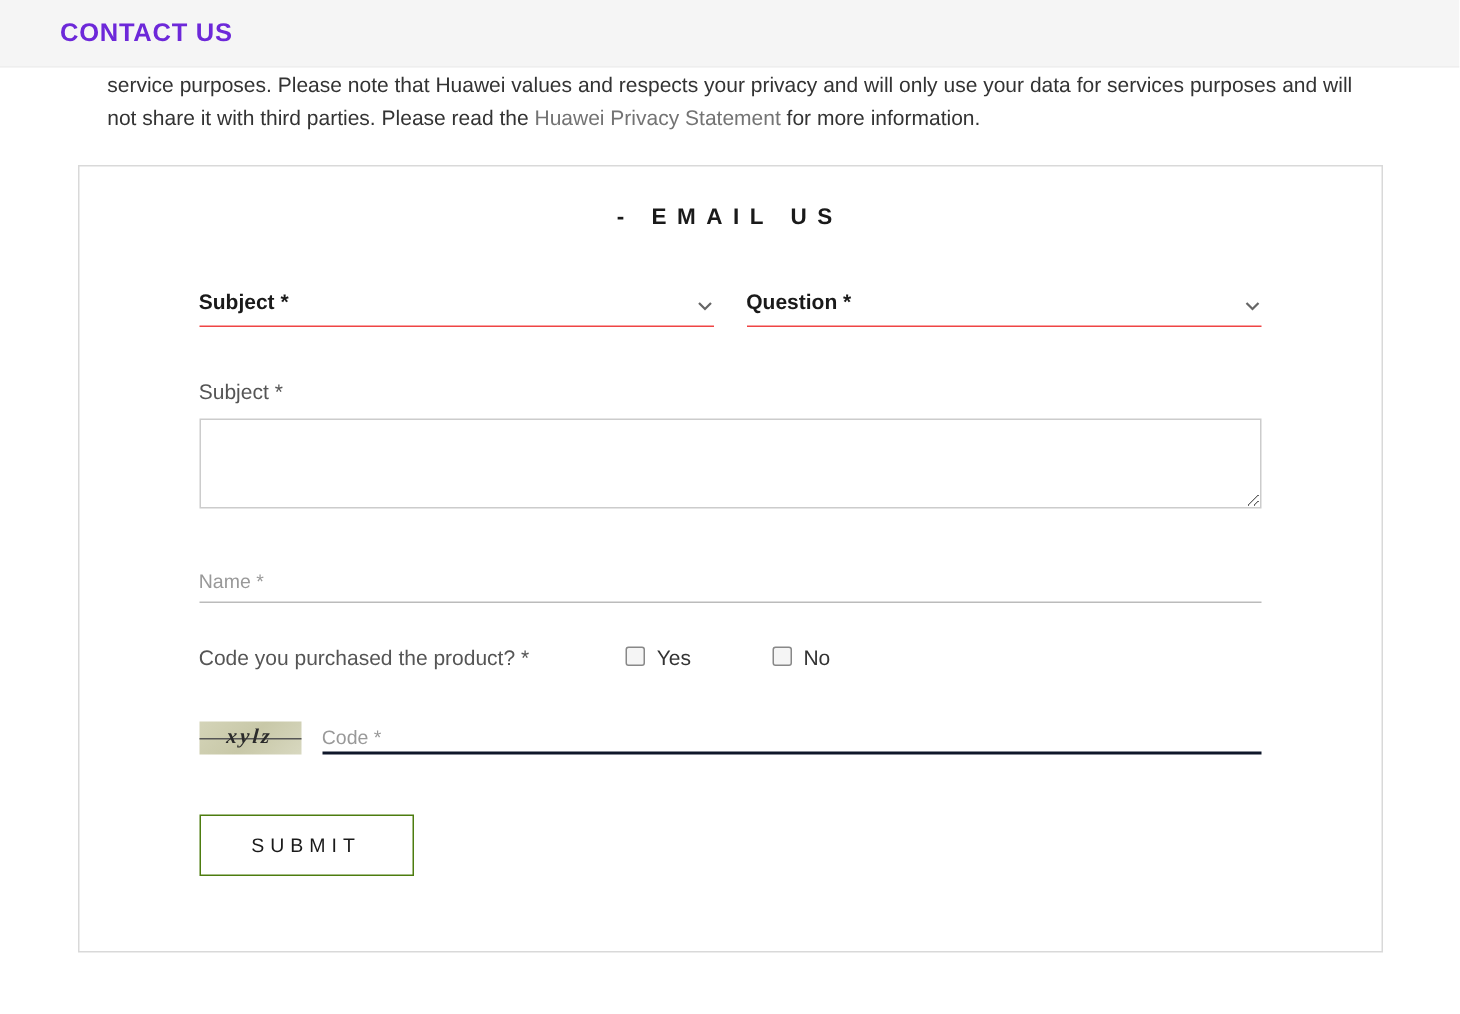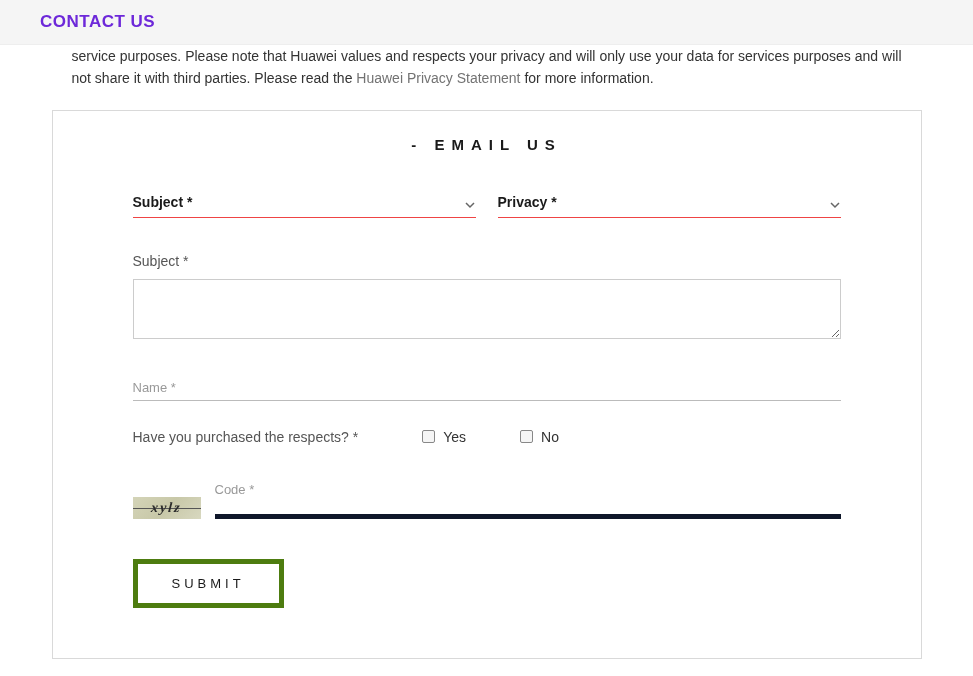--- a/index.html
+++ b/index.html
@@ -175,25 +175,25 @@
       position: absolute;
       width: 120%;
       height: 1px;
       background: #555;
       top: 50%;
       left: -10%;
       z-index: 1;
     }
     .code-input-wrap {
       flex: 1;
-      border-bottom: 5px solid #0f172a;
-      padding-bottom: 16px;
+      border-bottom: 2px solid #0f172a;
+      padding-bottom: 0;
     }
     .submit-btn {
-      border: 5px solid #4d7c0f;
+      border: 1px solid #4d7c0f;
       background: #fff;
       padding: 12px 34px;
       font-size: 13px;
       font-weight: 400;
       letter-spacing: 4px;
       color: #1a1a1a;
       cursor: pointer;
       font-family: inherit;
     }
     .gap-md { margin-bottom: 35px; }
@@ -219,21 +219,21 @@
         <span class="select-label">Subject *</span>
         <span class="chevron">
           <svg viewBox="0 0 12 12">
               <polyline points="2,4 6,8 10,4"></polyline>
             </svg>
         </span>
       </div>
     </div>
     <div class="form-col">
       <div class="select-wrap">
-        <span class="select-label">Privacy *</span>
+        <span class="select-label">Question *</span>
         <span class="chevron">
           <svg viewBox="0 0 12 12">
               <polyline points="2,4 6,8 10,4"></polyline>
             </svg>
         </span>
       </div>
     </div>
   </div>
 
   <div class="form-full gap-md">
@@ -244,21 +244,21 @@
   <div class="form-row gap-sm">
     <div class="form-col">
       <div class="text-input-wrap">
         <input type="text" class="text-input" placeholder="Name *" style="">
       </div>
     </div>
   </div>
 
 
   <div class="purchase-row">
-    <span class="purchase-q">Have you purchased the respects? *</span>
+    <span class="purchase-q">Code you purchased the product? *</span>
     <div class="check-option">
       <div class="check-box"></div>
       <span class="check-label">Yes</span>
     </div>
     <div class="check-option">
       <div class="check-box"></div>
       <span class="check-label">No</span>
     </div>
   </div>
 

